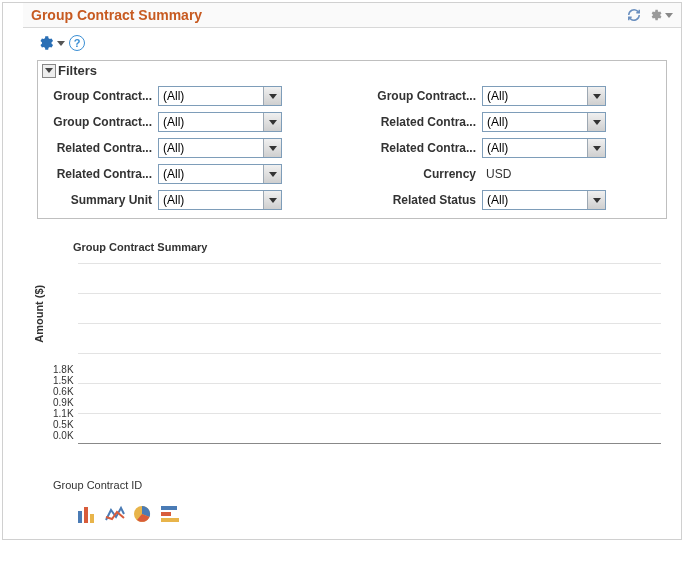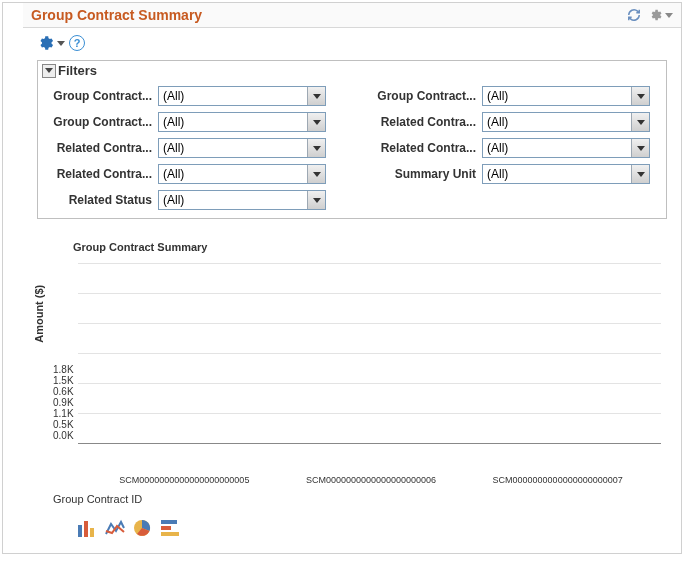--- a/index.html
+++ b/index.html
@@ -81,21 +81,21 @@
     width:110px;
     text-align:right;
     padding-right:6px;
     font-weight:bold;
     font-size:12px;
     white-space:nowrap;
     overflow:hidden;
     text-overflow:ellipsis;
   }
   .dropdown {
-    display:flex; align-items:stretch; height:20px; width:168px;
+    display:flex; align-items:stretch; height:20px; width:124px;
     border:1px solid #7e9db9; background:#fff; cursor:pointer;
   }
   .dropdown .dd-text {
     flex:1; padding:2px 4px; font-size:12px; color:#000;
   }
   .dropdown .dd-btn {
     width:18px;
     background:linear-gradient(#f0f0f0,#cfcfcf);
     border-left:1px solid #9da8b3;
     display:flex; align-items:center; justify-content:center;
@@ -278,20 +278,24 @@
         <div class="filter-row">
           <div class="filter-label">Related Contra...</div>
           <div class="dropdown">
             <div class="dd-text">(All)</div>
             <div class="dd-btn">
               <div class="tri"></div>
             </div>
           </div>
         </div>
         <div class="filter-row">
+          <div class="filter-label">Currency</div>
+          <div class="static-val">USD</div>
+        </div>
+        <div class="filter-row">
           <div class="filter-label">Summary Unit</div>
           <div class="dropdown">
             <div class="dd-text">(All)</div>
             <div class="dd-btn">
               <div class="tri"></div>
             </div>
           </div>
         </div>
         <div class="filter-row">
           <div class="filter-label">Related Status</div>
@@ -334,27 +338,20 @@
       <div class="gridline" style="top: 0%;"></div>
           <div class="gridline" style="top: 16.6667%;"></div>
           <div class="gridline" style="top: 33.3333%;"></div>
           <div class="gridline" style="top: 50%;"></div>
           <div class="gridline" style="top: 66.6667%;"></div>
           <div class="gridline" style="top: 83.3333%;"></div>
           <div class="gridline base" style="top: 100%;"></div>
         </div>
     </div>
 
-    <div class="xaxis">
-      <div class="xaxis-inner" id="xaxis-inner">
-          <span>SCM0000000000000000000005</span>
-          <span>SCM0000000000000000000006</span>
-          <span>SCM0000000000000000000007</span>
-        </div>
-    </div>
     <div class="xaxis-label">Group Contract ID</div>
 
     <div class="chart-type-icons">
       <span class="ct-icon">
         <svg width="20" height="18">
             <rect x="1" y="6" width="4" height="12" fill="#4a7bb5"></rect>
             <rect x="7" y="2" width="4" height="16" fill="#d85c3b"></rect>
             <rect x="13" y="9" width="4" height="9" fill="#e8b44a"></rect>
           </svg>
       </span>

